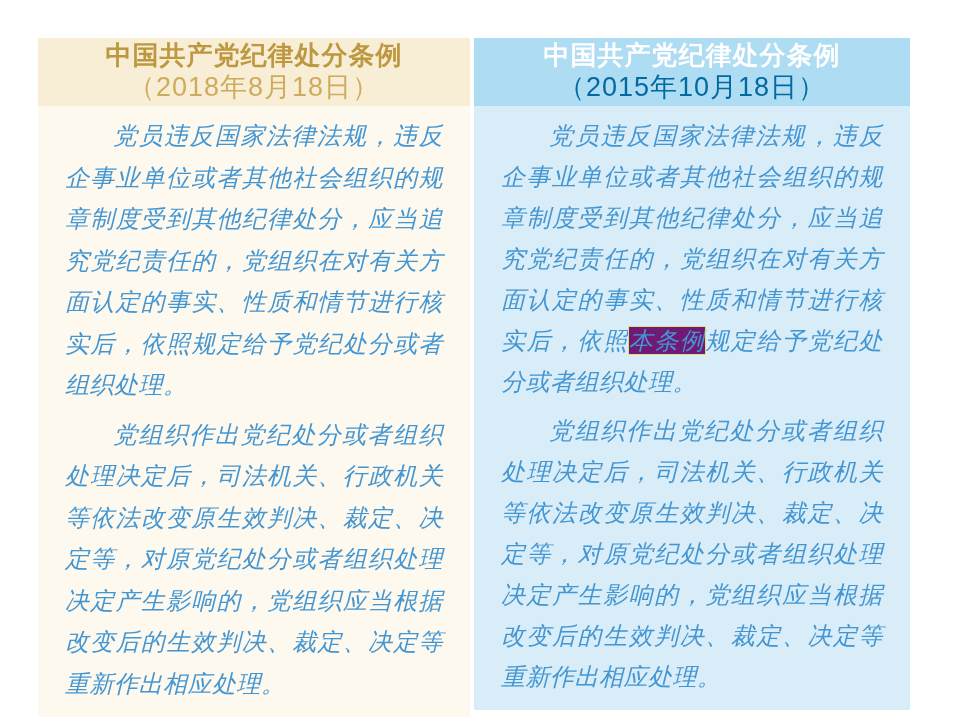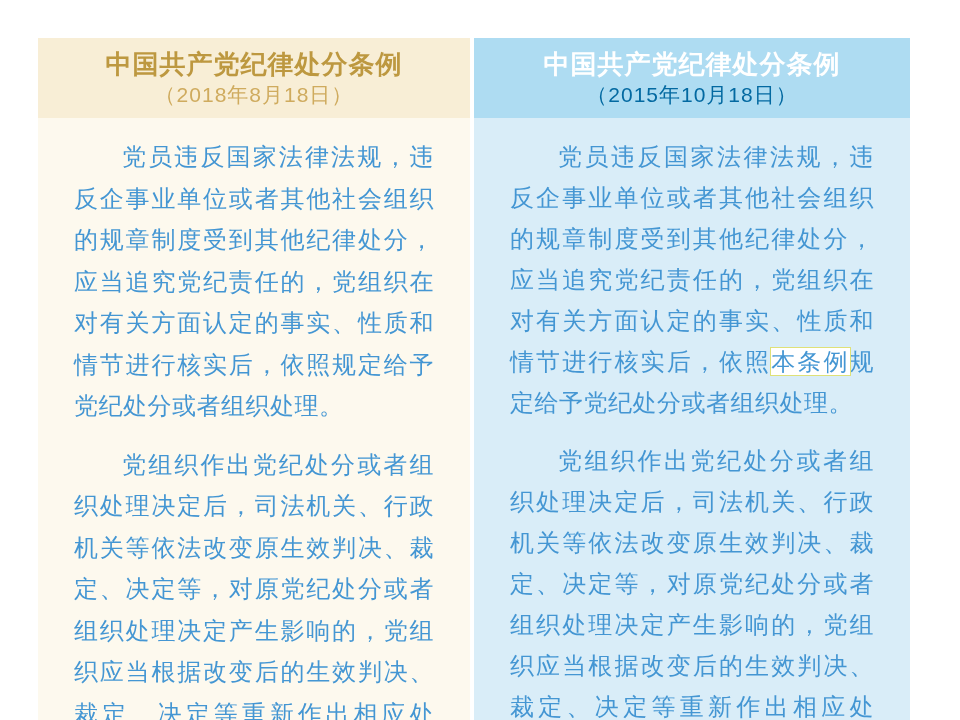--- a/index.html
+++ b/index.html
@@ -20,21 +20,21 @@
   }
   .panel-left {
     left: 38px;
     width: 432px;
   }
   .panel-right {
     left: 474px;
     width: 436px;
   }
   .panel-header {
-    height: 80px;
+    height: 68px;
     display: flex;
     flex-direction: column;
     align-items: center;
     justify-content: center;
     text-align: center;
     gap: 4px;
   }
   .panel-left .panel-header {
     background: #f8eed6;
   }
@@ -43,21 +43,21 @@
   }
   .panel-title {
     font-size: 26px;
     font-weight: bold;
     letter-spacing: 1px;
     line-height: 1.1;
   }
   .panel-left .panel-title { color: #bd9840; }
   .panel-right .panel-title { color: #ffffff; }
   .panel-date {
-    font-size: 21px;
+    font-size: 27px;
     font-weight: normal;
     letter-spacing: 1px;
     line-height: 1.1;
   }
   .panel-left .panel-date { color: #cfab5e; }
   .panel-right .panel-date { color: #0369a1; }
   .panel-body {
     padding: 1px 19px 5px 19px;
     font-size: 24px;
     letter-spacing: 0.5px;
@@ -65,28 +65,29 @@
   }
   .panel-left .panel-body {
     background: #fdf9ee;
     line-height: 41.5px;
   }
   .panel-right .panel-body {
     background: #d9edf8;
     line-height: 41px;
   }
   .panel-body p {
-    margin: 17px;
+    margin: 8px;
     padding: 0;
     text-indent: 2em;
     text-align: justify;
     word-break: normal;
+    font-style: italic;
   }
   .term-highlight {
-    background: #ffffff;
+    background: #701a75;
     outline: 1px solid #dfe178;
   }
 </style>
 </head>
 <body>
 
 <div class="panel panel-left">
   <div class="panel-header">
     <div class="panel-title">中国共产党纪律处分条例</div>
     <div class="panel-date">（2018年8月18日）</div>

